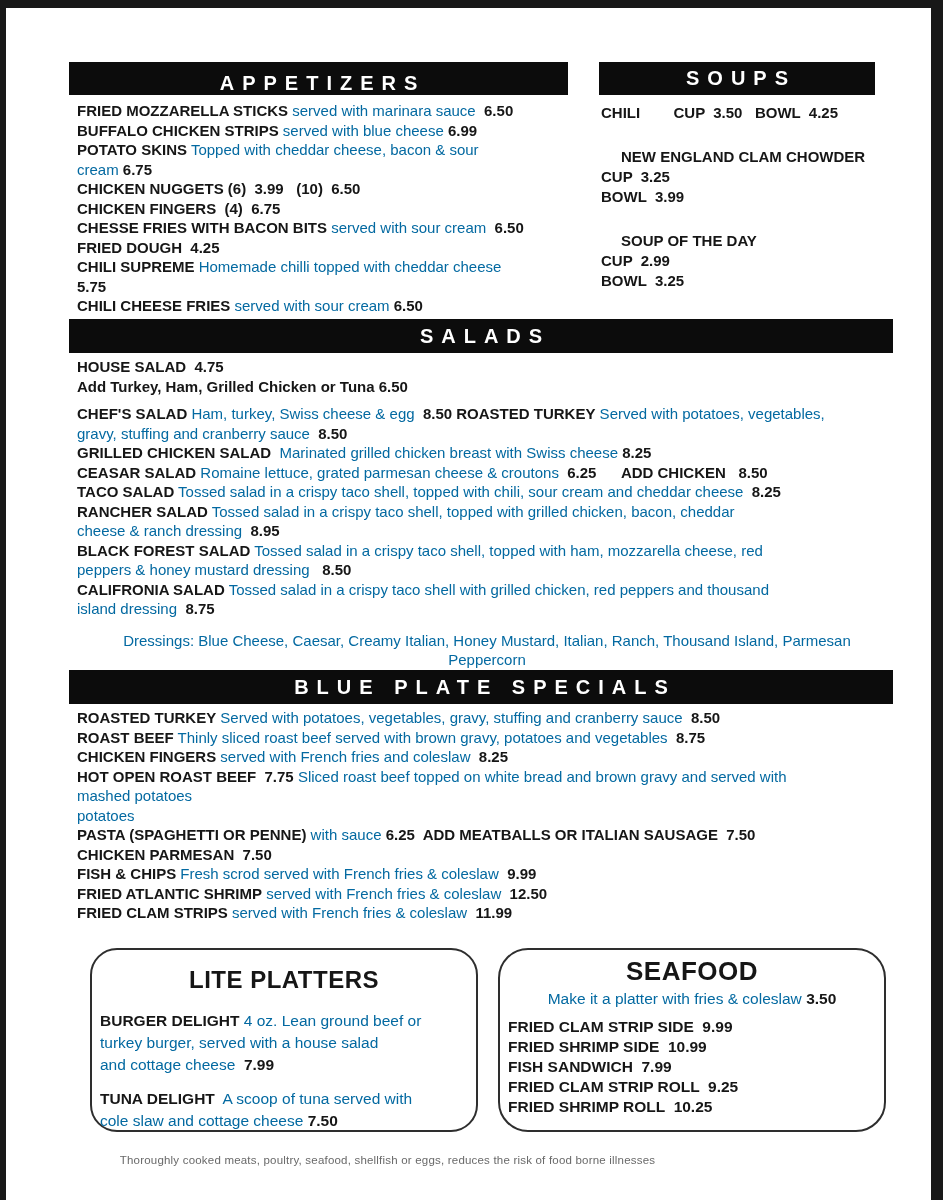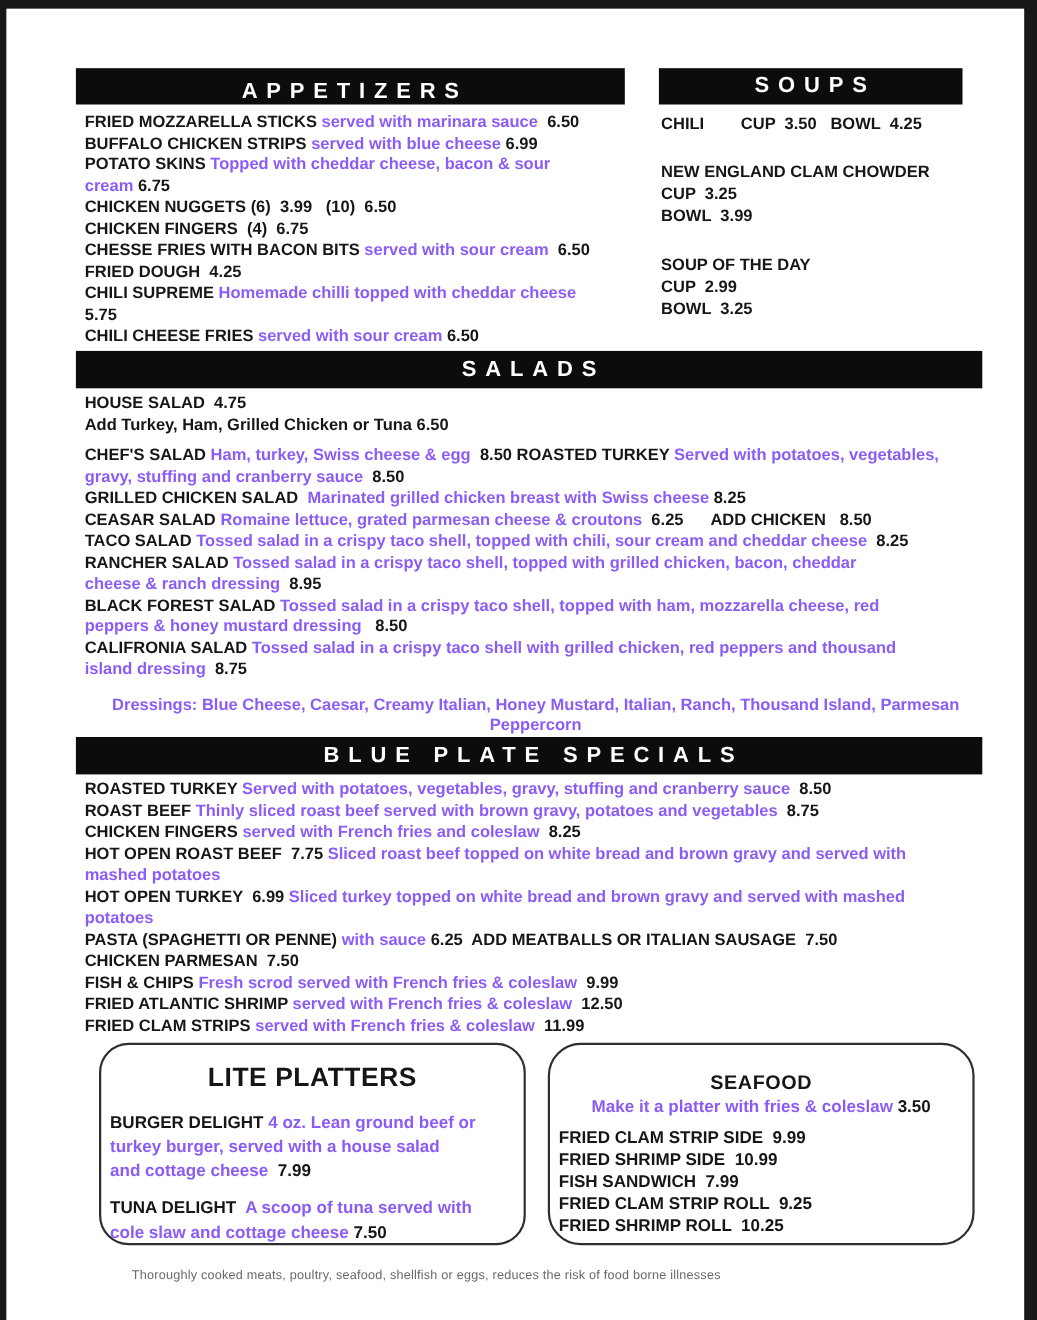--- a/index.html
+++ b/index.html
@@ -22,34 +22,34 @@
   .bar-blueplate  { left:63px; top:662px; width:824px; height:34px; }
 
   .list { position:absolute; font-size:15px; line-height:19.5px; }
   .list-appetizers { left:71px; top:93px;  width:496px; }
   .list-soups      { left:595px; top:95px; width:290px; line-height:20px; }
   .list-salads     { left:71px; top:349px; width:820px; }
   .list-blueplate  { left:71px; top:700px; width:820px; }
 
   .menu-line { white-space:pre-wrap; }
   .seg-b { font-weight:700; color:#161616; }
-  .seg-r { font-weight:700; color:#8b5cf6; }
+  .seg-r { font-weight:400; color:#0369a1; }
 
   .gap-sm { margin-top:8px; }
   .gap-md { margin-top:12px; }
-  .gap-lg { margin-top:24px; }
+  .gap-lg { margin-top:24px;margin-left:20px; }
   .center { text-align:center; }
 
   .round-box { position:absolute; top:940px; width:388px; height:184px; border:2px solid #2e2e2e; border-radius:30px; background:#ffffff; }
   .box-lite    { left:84px;border-radius:27px; }
   .box-seafood { left:492px; }
 
   .box-title { text-align:center; font-weight:700; color:#161616; }
   .box-lite .box-title    { margin-top:16px; font-size:24px; letter-spacing:0.5px; }
-  .box-seafood .box-title { margin-top:24px; font-size:18px; letter-spacing:0.5px; }
+  .box-seafood .box-title { margin-top:6px; font-size:26px; letter-spacing:0.5px; }
 
   .box-lines { padding:0 8px; font-size:15.5px; }
   .box-lite .box-lines    { margin-top:16px; line-height:22px; }
   .box-seafood .box-lines { margin-top:2px;  line-height:20px; }
 
   .footer-note { position:absolute; left:0; top:1146px; width:747px; text-align:center;
                  font-size:11.5px; color:#696969; letter-spacing:0.2px;padding-left:16px; }
 </style>
 </head>
 <body>
@@ -114,21 +114,20 @@
 
     <div class="bar bar-blueplate">
       <span class="bar-title">BLUE PLATE SPECIALS</span>
     </div>
     <div class="list list-blueplate">
         <div class="menu-line"><span class="seg-b">ROASTED TURKEY</span><span class="seg-r"> Served with potatoes, vegetables, gravy, stuffing and cranberry sauce  </span><span class="seg-b">8.50</span></div>
         <div class="menu-line"><span class="seg-b">ROAST BEEF</span><span class="seg-r"> Thinly sliced roast beef served with brown gravy, potatoes and vegetables  </span><span class="seg-b">8.75</span></div>
         <div class="menu-line"><span class="seg-b">CHICKEN FINGERS</span><span class="seg-r"> served with French fries and coleslaw  </span><span class="seg-b">8.25</span></div>
         <div class="menu-line"><span class="seg-b">HOT OPEN ROAST BEEF  7.75</span><span class="seg-r"> Sliced roast beef topped on white bread and brown gravy and served with</span></div>
         <div class="menu-line"><span class="seg-r">mashed potatoes</span></div>
-        <div class="menu-line"><span class="seg-b">HOT OPEN TURKEY  6.99</span><span class="seg-r"> Sliced turkey topped on white bread and brown gravy and served with mashed</span></div>
         <div class="menu-line"><span class="seg-r">potatoes</span></div>
         <div class="menu-line"><span class="seg-b">PASTA (SPAGHETTI OR PENNE)</span><span class="seg-r"> with sauce </span><span class="seg-b">6.25  ADD MEATBALLS OR ITALIAN SAUSAGE  7.50</span></div>
         <div class="menu-line"><span class="seg-b">CHICKEN PARMESAN  7.50</span></div>
         <div class="menu-line"><span class="seg-b">FISH &amp; CHIPS</span><span class="seg-r"> Fresh scrod served with French fries &amp; coleslaw  </span><span class="seg-b">9.99</span></div>
         <div class="menu-line"><span class="seg-b">FRIED ATLANTIC SHRIMP</span><span class="seg-r"> served with French fries &amp; coleslaw  </span><span class="seg-b">12.50</span></div>
         <div class="menu-line"><span class="seg-b">FRIED CLAM STRIPS</span><span class="seg-r"> served with French fries &amp; coleslaw  </span><span class="seg-b">11.99</span></div>
       </div>
 
     <div class="round-box box-lite">
       <div class="box-title">LITE PLATTERS</div>

